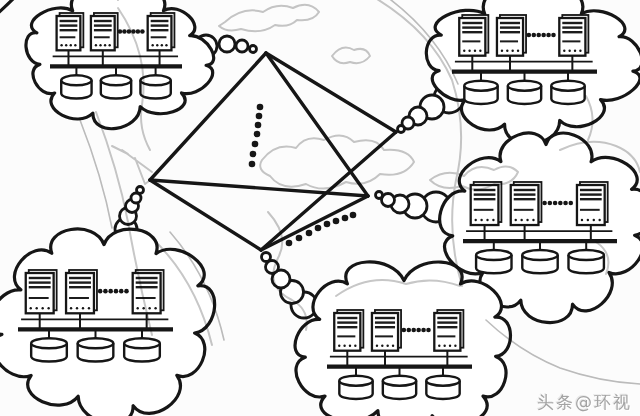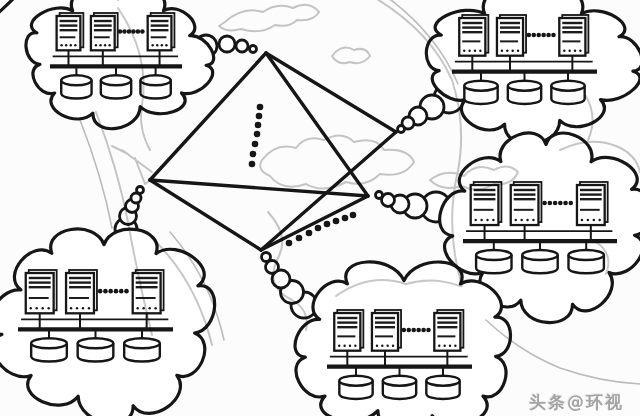--- a/index.html
+++ b/index.html
@@ -6,21 +6,21 @@
   #stage{position:relative;width:640px;height:416px;overflow:hidden;background:#fcfcfc;
          font-family:"DejaVu Sans","Liberation Sans",sans-serif;}
   svg{position:absolute;top:0;left:0;}
   .ink{stroke:#161616;fill:none;}
   .mesh-edge{stroke:#161616;stroke-width:3.4;stroke-linecap:round;}
   .bubble{fill:#ffffff;stroke:#161616;stroke-width:2.8;}
   .dot{fill:#161616;stroke:none;}
   .cloud{fill:#ffffff;stroke:#161616;stroke-width:3.2;stroke-linejoin:round;}
   .map{stroke:#c7c7c7;stroke-width:2;fill:none;stroke-linecap:round;stroke-linejoin:round;}
   .map2{stroke:#bdbdbd;stroke-width:1.6;fill:none;stroke-linecap:round;}
-  #watermark{position:absolute;right:16px;bottom:2px;font-size:17px;font-weight:700;
+  #watermark{position:absolute;right:8px;bottom:2px;font-size:17px;font-weight:400;
              color:#a3a3a3;letter-spacing:2px;
              text-shadow:1px 1px 0 #ffffff,-1px -1px 0 #e8e8e8;}
 </style>
 </head>
 <body>
 
 <div id="stage">
   <svg width="640" height="416" viewBox="0 0 640 416">
 
     <g id="mesh">

